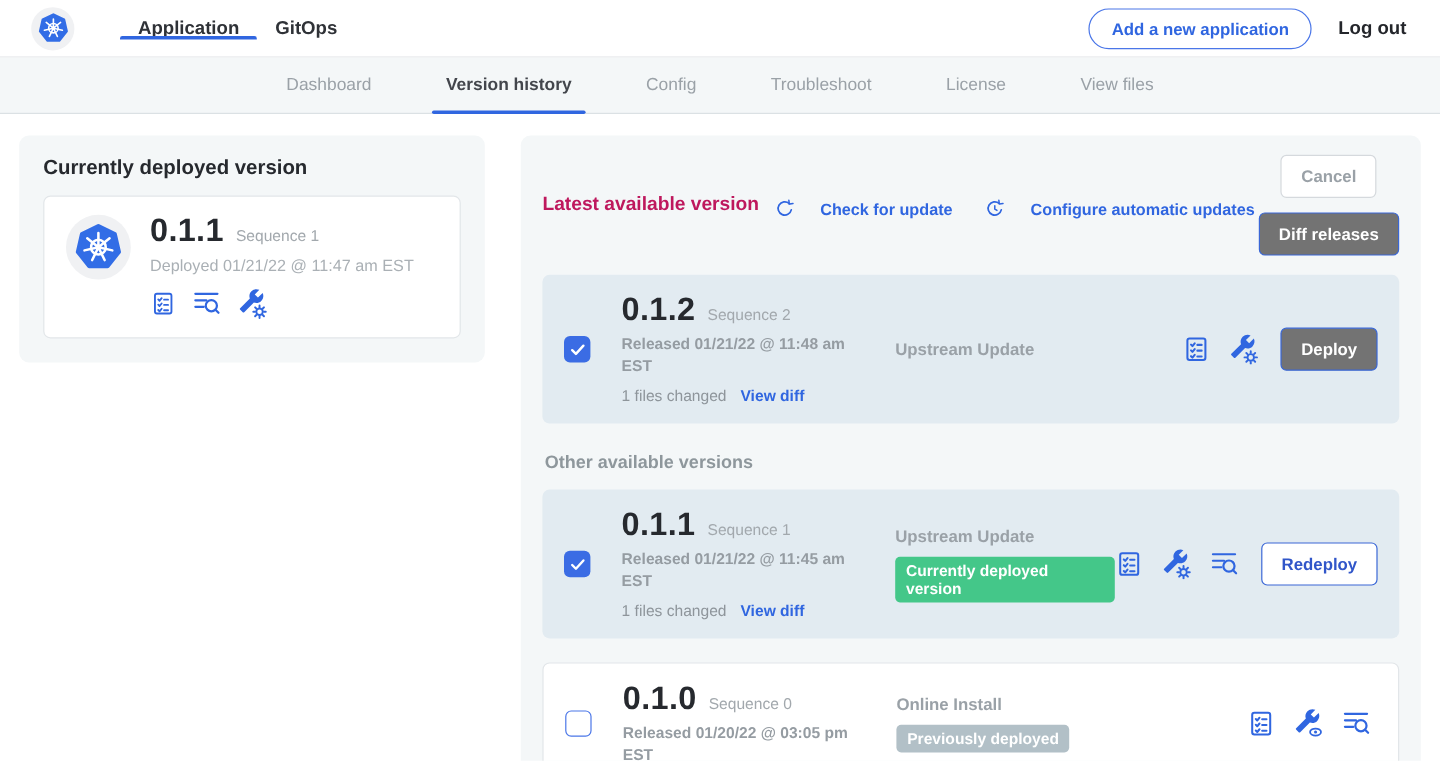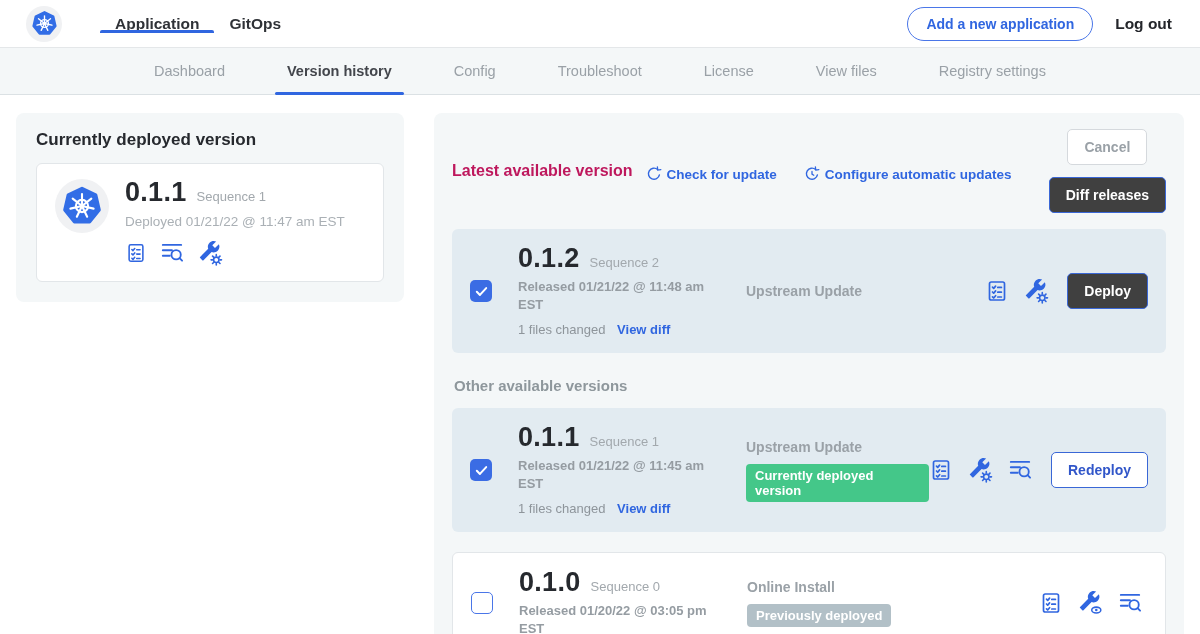--- a/index.html
+++ b/index.html
@@ -50,28 +50,28 @@
   .icon-row { display:flex; align-items:center; gap:12px; margin-top:11px; color:#3066e0; }
   .icon-row svg, .ver-icons svg { display:block; cursor:pointer; }
   .ic-22 { width:22px; height:22px; }
   .ic-24 { width:24px; height:24px; }
   .ic-26 { width:26px; height:26px; }
 
   .right-panel { flex:1; padding:16px 18px 16px 18px; min-height:504px; }
   .avail-header { display:flex; align-items:center; margin-bottom:16px; }
   .avail-title { font-size:16px; font-weight:700; color:#be185d; }
   .hdr-links { display:flex; align-items:center; gap:26px; margin-left:12px; margin-top:6px; }
-  .hdr-link { display:flex; align-items:center; gap:4px; color:#3066e0; font-size:13.5px;
+  .hdr-link { display:flex; align-items:center; gap:21px; color:#3066e0; font-size:13.5px;
     font-weight:700; cursor:pointer; }
   .hdr-link svg { width:18px; height:18px; }
   .hdr-actions { margin-left:auto; display:flex; align-items:center; gap:12px;flex-direction:column; }
   .btn { font-family:inherit; font-size:14px; font-weight:700; border-radius:5px;
     padding:9px 16px; cursor:pointer; }
   .btn-cancel { background:#fff; border:1px solid #d5d9dd; color:#9aa1a7; }
-  .btn-primary { background:#404040; border:1px solid #3a67d6; color:#fff; }
+  .btn-primary { background:#737373; border:1px solid #3a67d6; color:#fff; }
   .btn-outline { background:#fff; border:1px solid #3a67d6; color:#3156c9; }
 
   .version-row { display:flex; align-items:center; border-radius:6px; padding:16px 18px 16px 12px; }
   .version-row.selected { background:#e2ebf1; }
   .version-row.plain { background:#fff; border:1px solid #e2e6e9; }
 
   .checkbox { width:22px; height:22px; border-radius:5px; margin:0 26px 0 6px; flex-shrink:0;
     cursor:pointer; display:flex; align-items:center; justify-content:center; }
   .checkbox.checked { background:#3b6ce4; }
   .checkbox.unchecked { background:#fff; border:1.5px solid #4a76e8; }
@@ -196,21 +196,20 @@
   </div>
 </header>
 
 <nav class="subnav">
   <div class="subnav-tab">Dashboard</div>
   <div class="subnav-tab active">Version history</div>
   <div class="subnav-tab">Config</div>
   <div class="subnav-tab">Troubleshoot</div>
   <div class="subnav-tab">License</div>
   <div class="subnav-tab">View files</div>
-  <div class="subnav-tab">Registry settings</div>
 </nav>
 
 <main class="main">
 
   <section class="panel left-panel">
     <h2 class="left-title">Currently deployed version</h2>
     <div class="deployed-card">
       <span class="deployed-chip">
         <span class="logo-chip">
           <svg>

